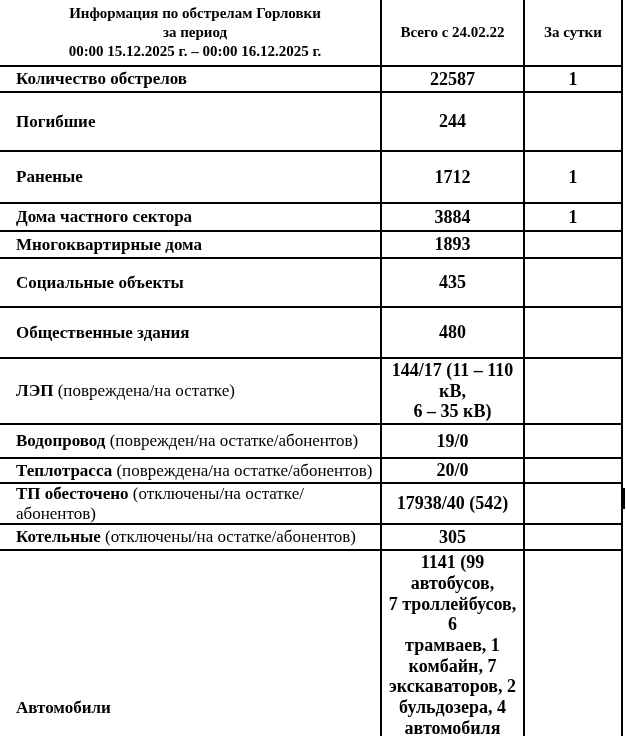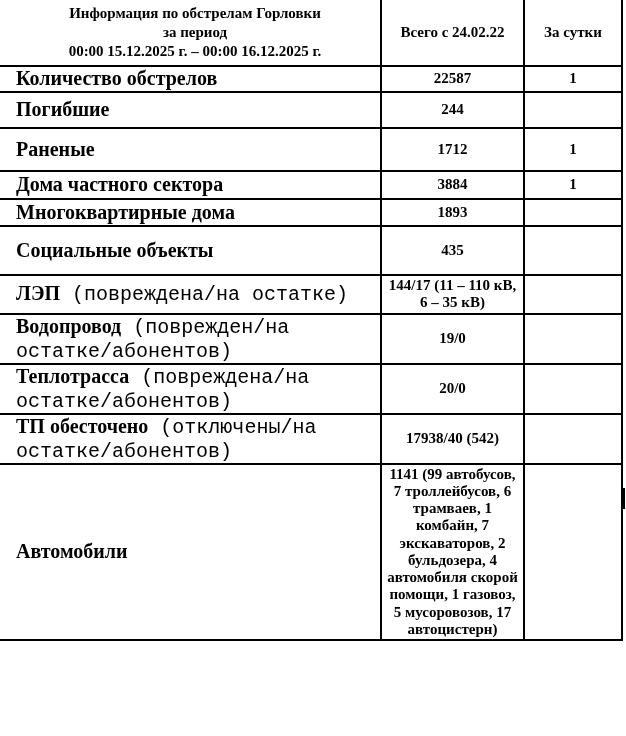--- a/index.html
+++ b/index.html
@@ -12,26 +12,26 @@
     border-collapse:collapse; table-layout:fixed; width:622px;
   }
   td {
     border:2px solid #000000;
     vertical-align:middle;
     overflow:hidden;
   }
   td:first-child { border-left:none;padding-left:16px; }
   tr:first-child td { border-top:none; }
   .lbl {
-    font-weight:bold; font-size:20px; line-height:1.15;
+    font-weight:bold; font-size:17px; line-height:1.15;
     padding:0 4px 0 7px; text-align:left;
   }
-  .lbl .note { font-weight:normal;font-family:Liberation Mono, monospace; }
+  .lbl .note { font-weight:normal; }
   .val {
-    font-weight:bold; font-size:15px; line-height:1.15;
+    font-weight:bold; font-size:18px; line-height:1.15;
     text-align:center; white-space:pre-line; padding:1px 2px;
   }
   .title-cell {
     font-weight:bold; font-size:15px; line-height:1.28;
     text-align:center; white-space:pre-line; padding:2px 6px;
   }
   .hdrcell { font-size:15px; white-space:normal; }
   .cursor-artifact {
     position:absolute; left:621px; top:488px; width:4px; height:21px;
     background:#000000;
@@ -54,27 +54,27 @@
       <td class="val hdrcell">Всего с 24.02.22</td>
       <td class="val hdrcell">За сутки</td>
     </tr>
 
     <tr style="height:26px">
       <td class="lbl"><span class="b">Количество обстрелов</span><span class="note"></span></td>
       <td class="val">22587</td>
       <td class="val">1</td>
     </tr>
 
-    <tr style="height:36px">
+    <tr style="height:59px">
       <td class="lbl"><span class="b">Погибшие</span><span class="note"></span></td>
       <td class="val">244</td>
       <td class="val"></td>
     </tr>
 
-    <tr style="height:43px">
+    <tr style="height:52px">
       <td class="lbl"><span class="b">Раненые</span><span class="note"></span></td>
       <td class="val">1712</td>
       <td class="val">1</td>
     </tr>
 
     <tr style="height:28px">
       <td class="lbl"><span class="b">Дома частного сектора</span><span class="note"></span></td>
       <td class="val">3884</td>
       <td class="val">1</td>
     </tr>
@@ -84,48 +84,58 @@
       <td class="val">1893</td>
       <td class="val"></td>
     </tr>
 
     <tr style="height:49px">
       <td class="lbl"><span class="b">Социальные объекты</span><span class="note"></span></td>
       <td class="val">435</td>
       <td class="val"></td>
     </tr>
 
+    <tr style="height:51px">
+      <td class="lbl"><span class="b">Общественные здания</span><span class="note"></span></td>
+      <td class="val">480</td>
+      <td class="val"></td>
+    </tr>
 
 
     <tr style="height:36px">
       <td class="lbl"><span class="b">ЛЭП</span><span class="note"> (повреждена/на остатке)</span></td>
       <td class="val">144/17 (11 – 110 кВ,
 6 – 35 кВ)</td>
       <td class="val"></td>
     </tr>
 
 
     <tr style="height:34px">
       <td class="lbl"><span class="b">Водопровод</span><span class="note"> (поврежден/на остатке/абонентов)</span></td>
       <td class="val">19/0</td>
       <td class="val"></td>
     </tr>
 
-    <tr style="height:36px">
+    <tr style="height:25px">
       <td class="lbl"><span class="b">Теплотрасса</span><span class="note"> (повреждена/на остатке/абонентов)</span></td>
       <td class="val">20/0</td>
       <td class="val"></td>
     </tr>
 
     <tr style="height:33px">
       <td class="lbl"><span class="b">ТП обесточено</span><span class="note"> (отключены/на остатке/абонентов)</span></td>
       <td class="val">17938/40 (542)</td>
       <td class="val"></td>
     </tr>
 
+    <tr style="height:26px">
+      <td class="lbl"><span class="b">Котельные</span><span class="note"> (отключены/на остатке/абонентов)</span></td>
+      <td class="val">305</td>
+      <td class="val"></td>
+    </tr>
 
     <tr style="height:168px">
       <td class="lbl"><span class="b">Автомобили</span><span class="note"></span></td>
       <td class="val">1141 (99 автобусов,
 7 троллейбусов, 6
 трамваев, 1
 комбайн, 7
 экскаваторов, 2
 бульдозера, 4
 автомобиля скорой

